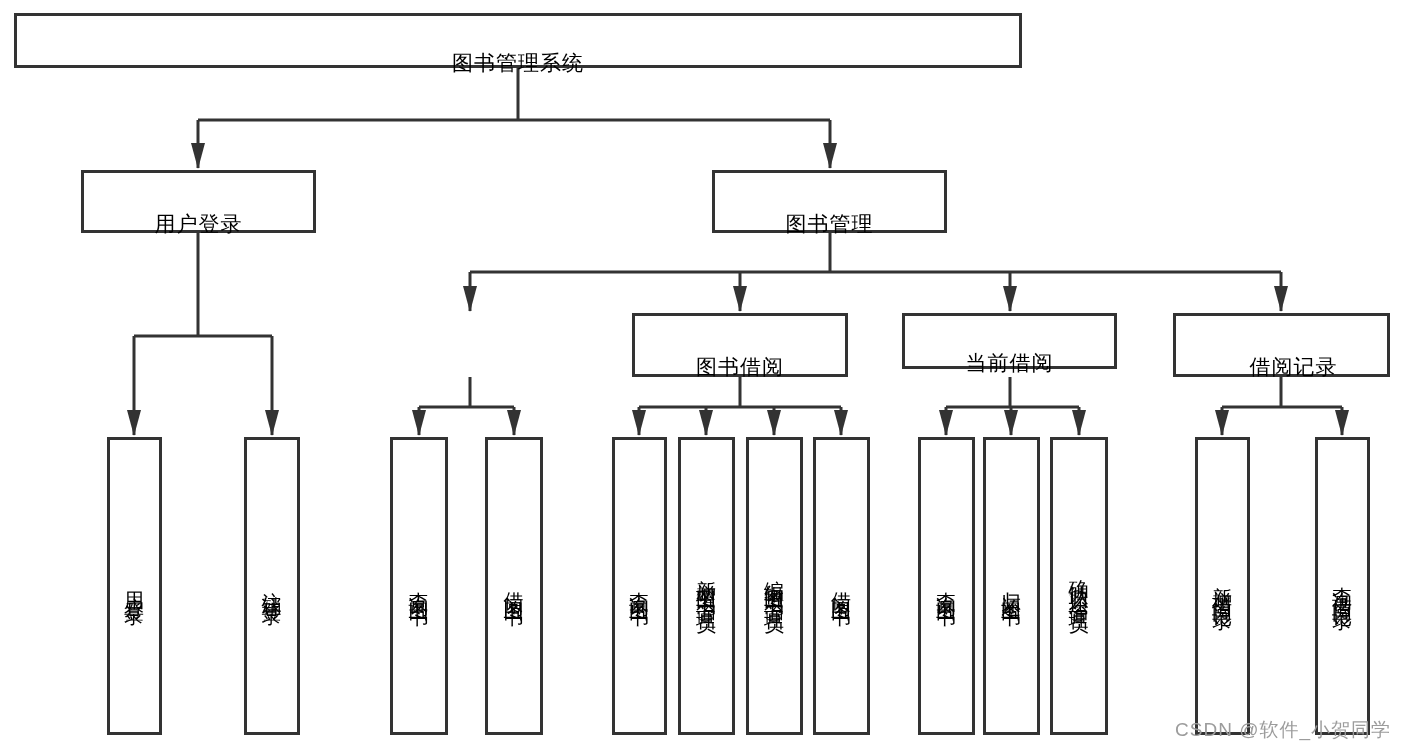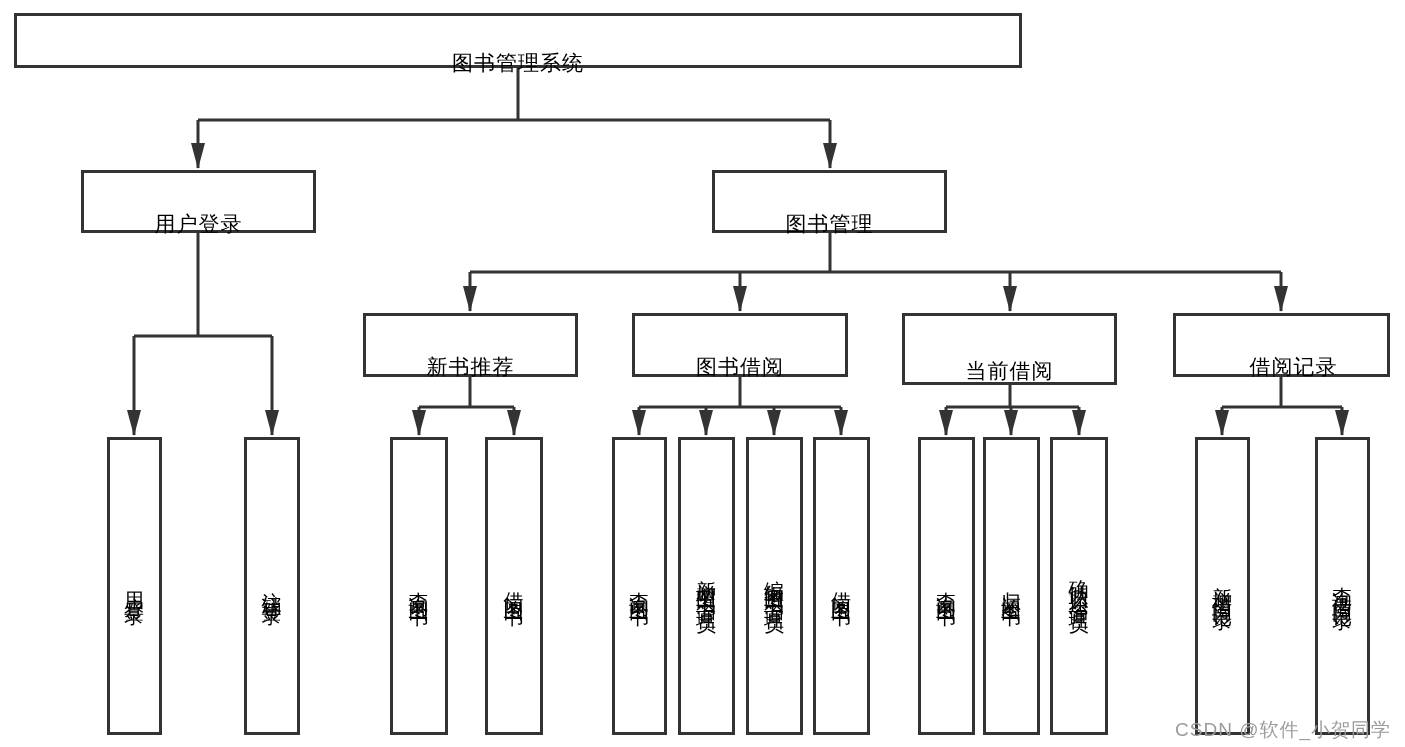--- a/index.html
+++ b/index.html
@@ -75,27 +75,24 @@
     <span class="label">图书管理系统</span>
   </div>
 
   <div class="node h" style="left:81px;top:170px;width:235px;height:63px;">
     <span class="label">用户登录</span>
   </div>
   <div class="node h" style="left:712px;top:170px;width:235px;height:63px;align-items:center;">
     <span class="label">图书管理</span>
   </div>
 
-  <div class="node h" style="left:363px;top:313px;width:215px;height:64px;">
-    <span class="label">新书推荐</span>
-  </div>
   <div class="node h" style="left:632px;top:313px;width:216px;height:64px;align-items:center;">
     <span class="label">图书借阅</span>
   </div>
-  <div class="node h" style="left:902px;top:313px;width:215px;height:72px;align-items:center;">
+  <div class="node h" style="left:902px;top:313px;width:215px;height:56px;align-items:center;">
     <span class="label">当前借阅</span>
   </div>
   <div class="node h" style="left:1173px;top:313px;width:217px;height:64px;padding-left:24px;">
     <span class="label">借阅记录</span>
   </div>
 
   <div class="node v" style="left:107px;top:437px;width:55px;height:298px;">
     <span class="label">用户登录</span>
   </div>
   <div class="node v" style="left:244px;top:437px;width:56px;height:298px;">

